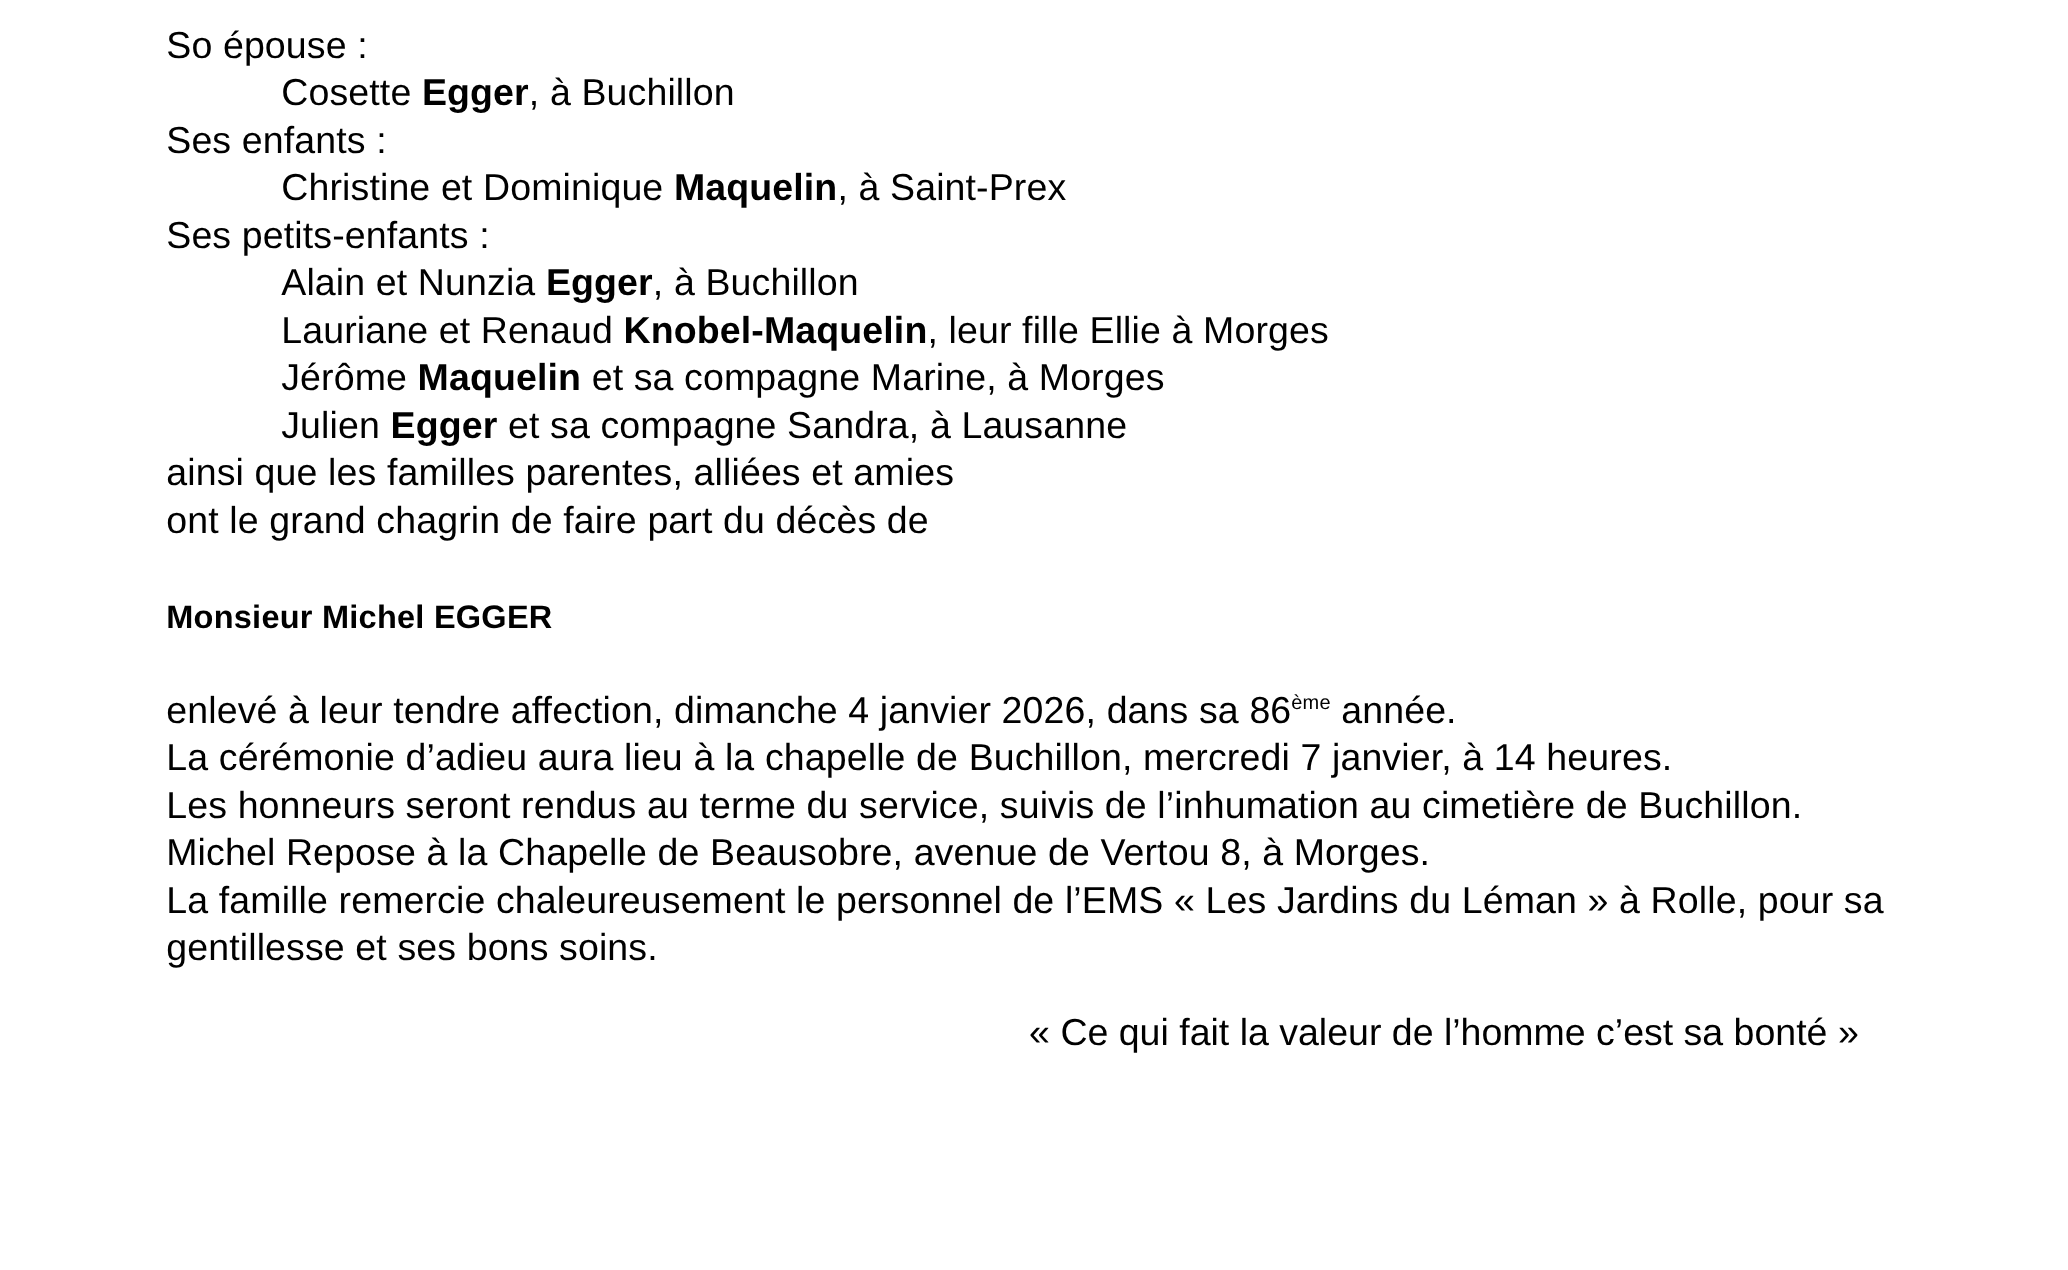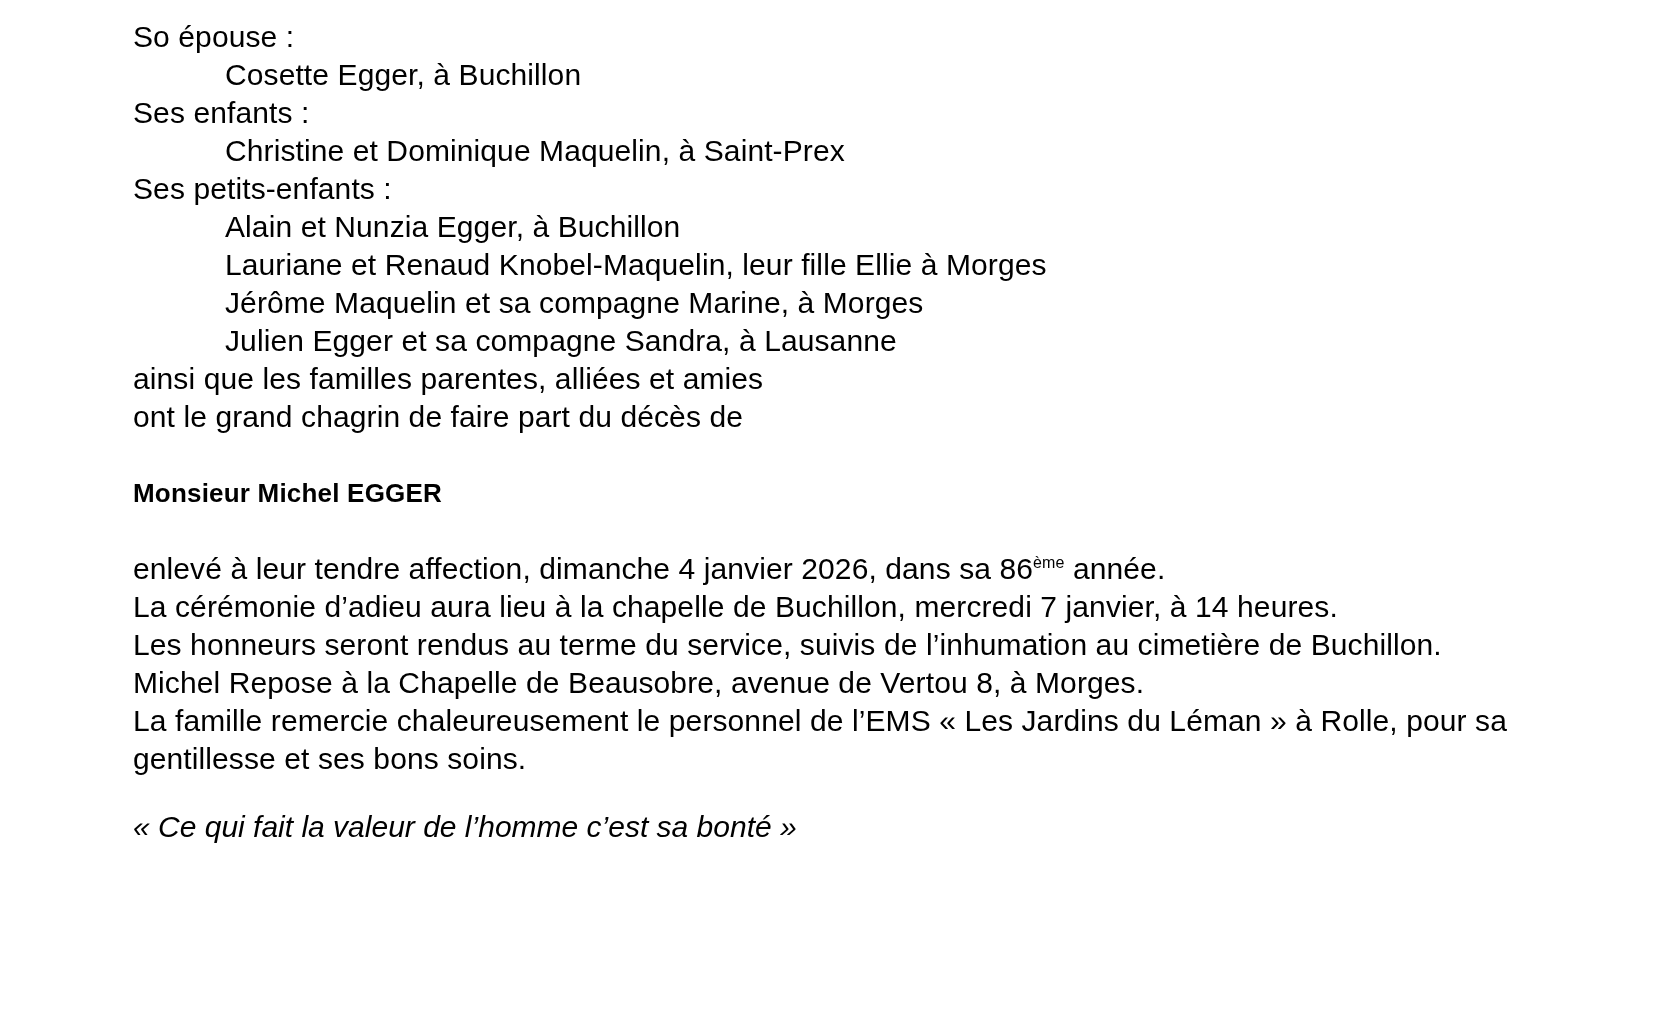--- a/index.html
+++ b/index.html
@@ -25,40 +25,40 @@
   .line {
     font-size: 30px;
     line-height: 38px;
     white-space: pre-wrap;
     letter-spacing: 0.1px;
   }
   .indent {
     padding-left: 92px;
   }
   b, .b {
-    font-weight: normal;
+    font-weight: bold;
     text-align: right;
   }
   .spacer-md { height: 34px; }
   .spacer-lg { height: 30px; }
   .deceased-name {
     text-align: left;
     font-size: 26px;
     font-weight: bold;
     line-height: 46px;
     letter-spacing: 0.2px;
     padding-right: 60px;
   }
   .sup {
     font-size: 16px;
     vertical-align: super;
     line-height: 0;
   }
   .quote {
-    font-style: italic;
+    text-align: right;
     font-size: 30px;
     line-height: 38px;
     padding-right: 60px;
   }
 </style>
 </head>
 <body>
 
 <div class="page">
 

